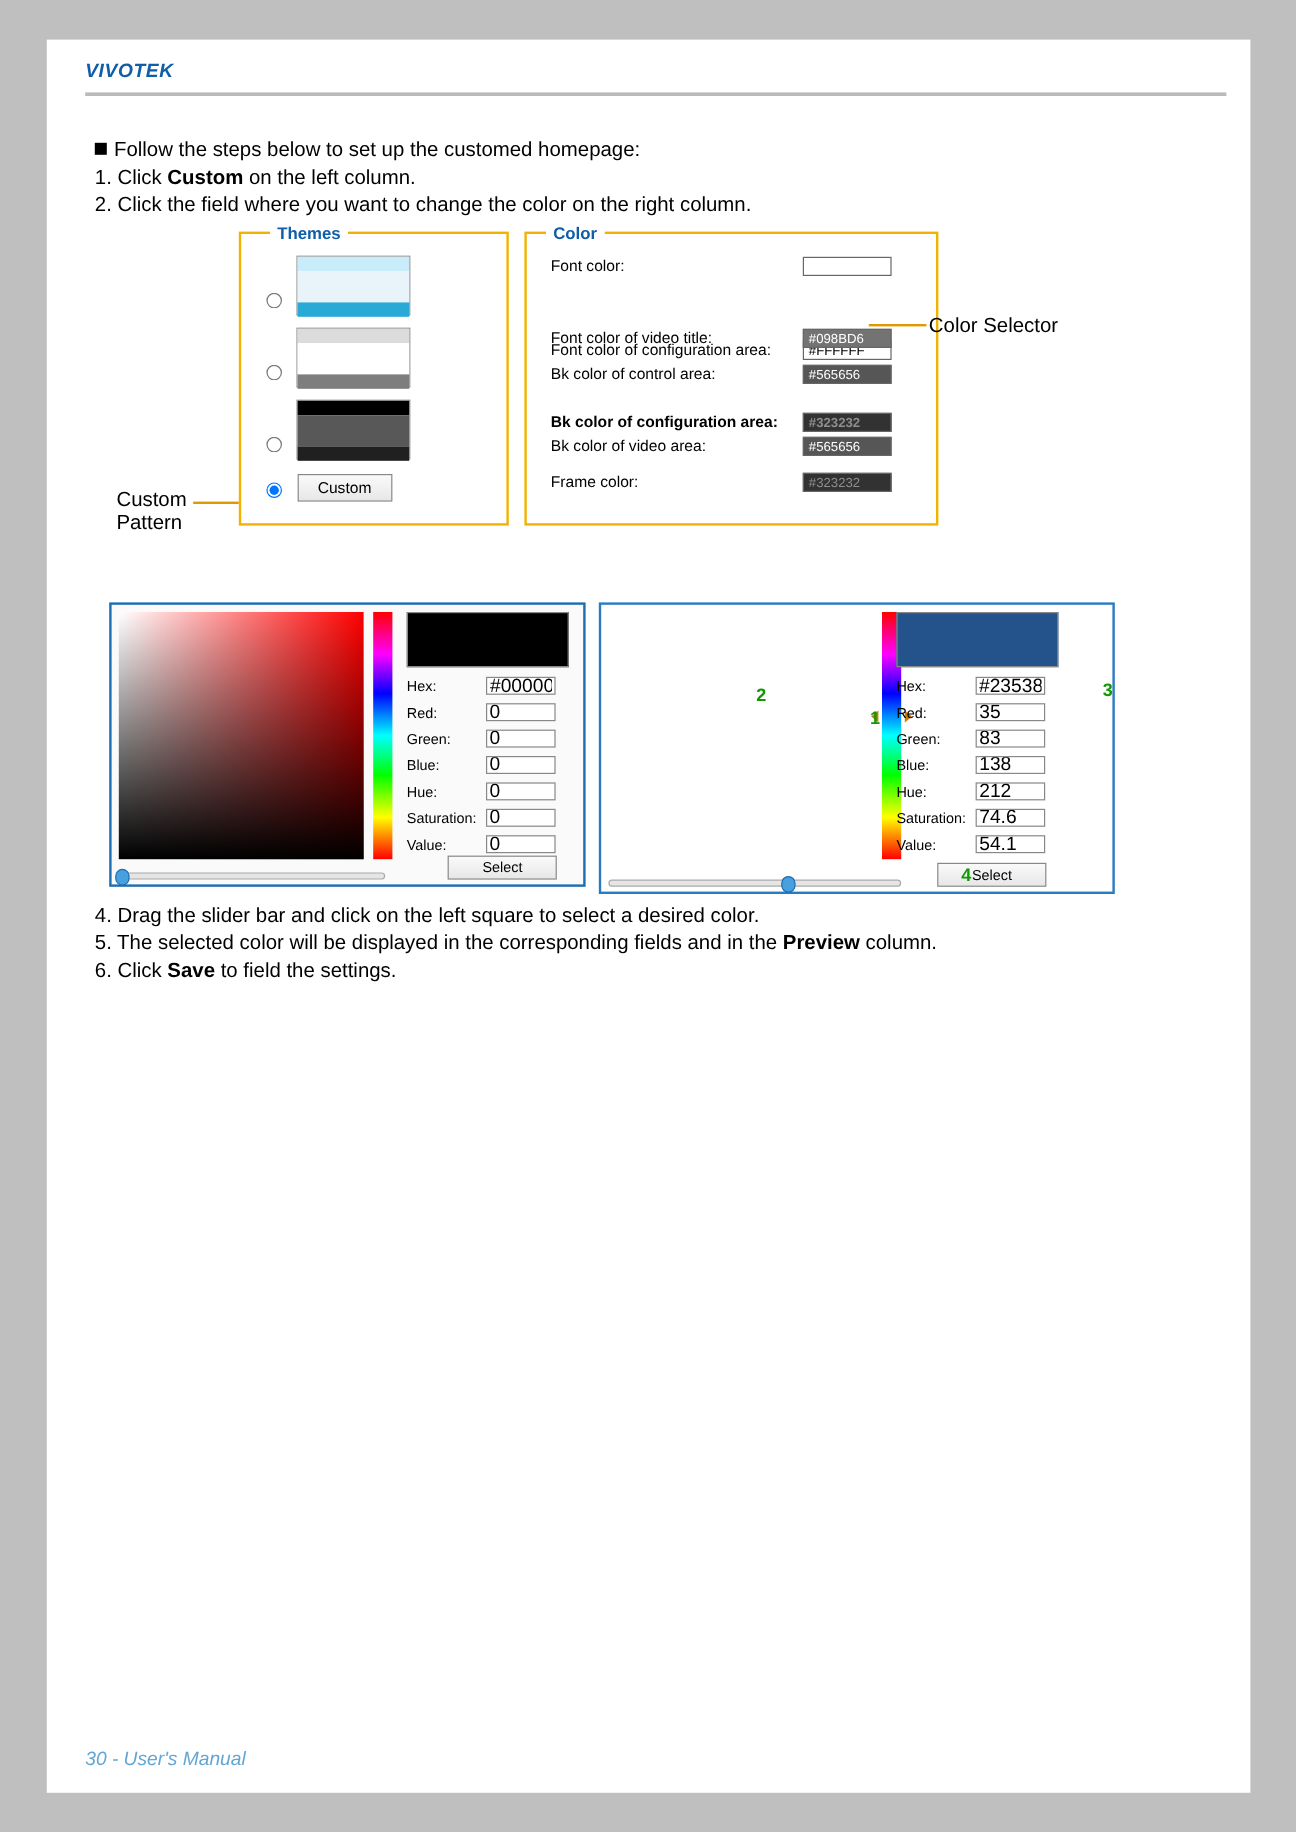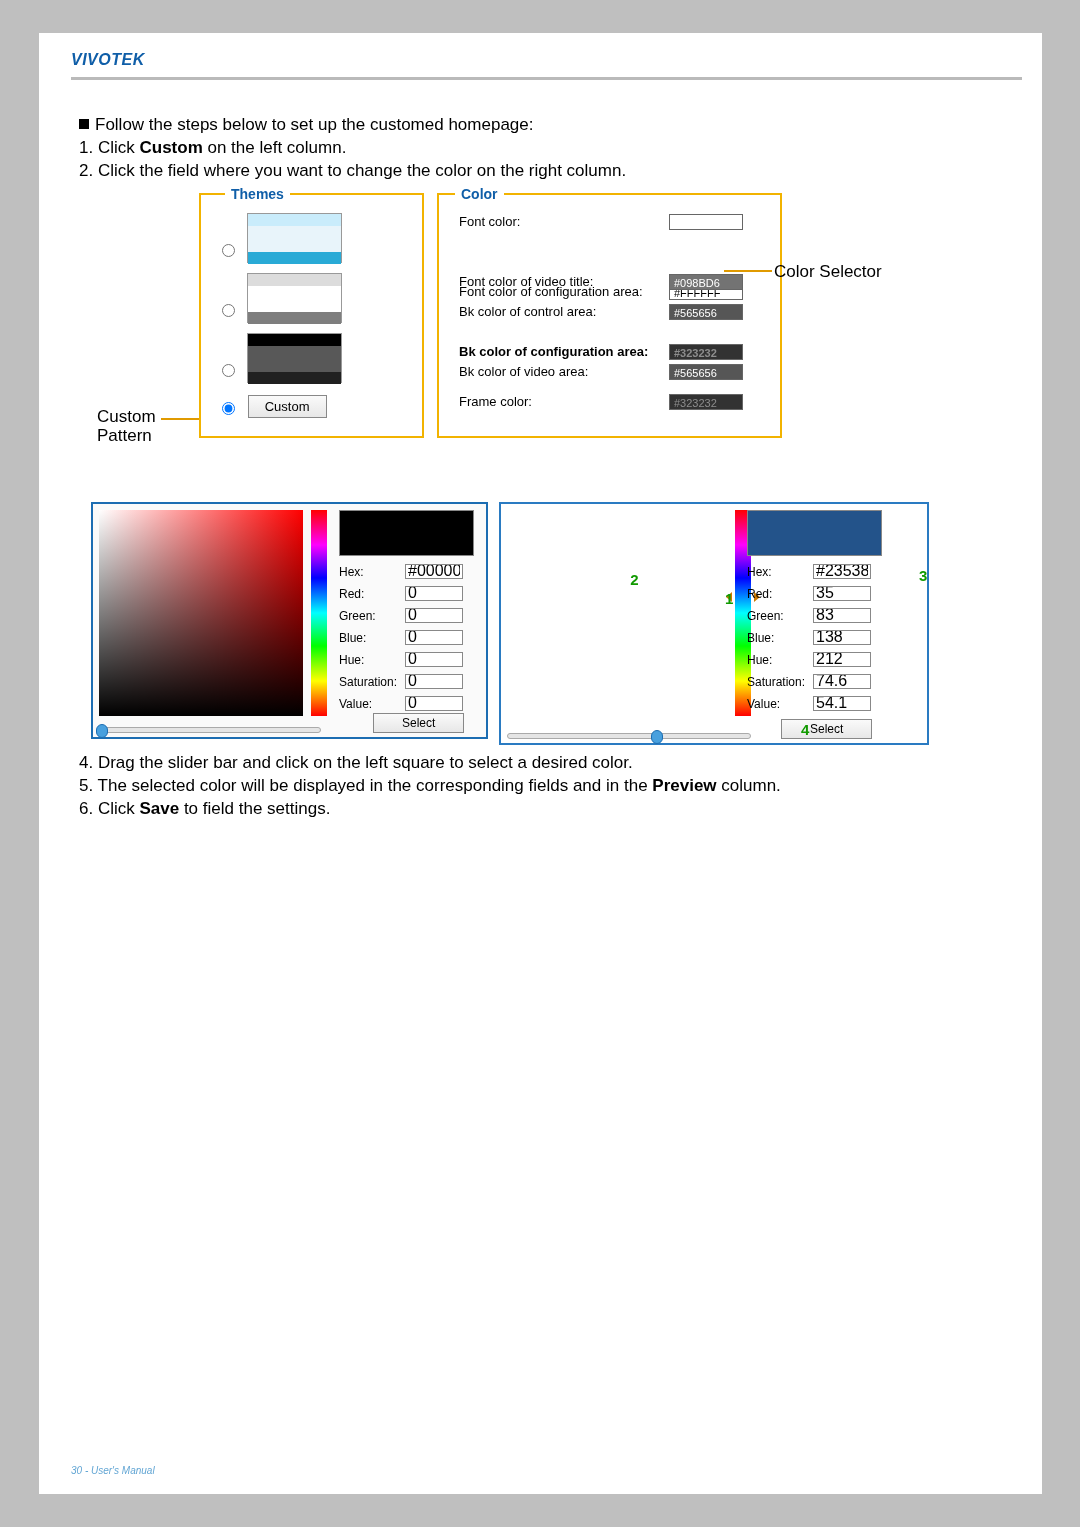--- a/index.html
+++ b/index.html
@@ -59,21 +59,21 @@
      linear-gradient(to top, #000 0%, rgba(0,0,0,0) 100%),
      linear-gradient(to right, #fff 0%, #ff0000 100%);
      width:100%; height:100%; }
   .marker { position:absolute; width:8px; height:8px; border:1px solid #fff; border-radius:50%; background:rgba(0,0,0,0); }
   .hue-ptr { position:absolute; left:-3px; width:22px; height:10px; }
   .hue-ptr:before,.hue-ptr:after{content:"";position:absolute;top:0;width:0;height:0;border-top:5px solid transparent;border-bottom:5px solid transparent;}
   .hue-ptr:before{left:-6px;border-right:6px solid #cc7a00;}
   .hue-ptr:after{right:-6px;border-left:6px solid #cc7a00;}
   .green-num { position:absolute; color:#119a00; font-weight:bold; font-size:15px; z-index:5; }
   .palB-wrap { position:absolute; left:420px; top:0; width:430px; height:243px; border:2px solid #2a7bc2; }
-  .footer { position:absolute; left:32px; bottom:18px; color:#63a6d4; font-style:italic; font-size:10px; }
+  .footer { position:absolute; left:32px; bottom:18px; color:#63a6d4; font-style:italic; font-size:16px; }
 </style>
 </head>
 <body>
 
 <div class="page">
   <div class="sheet">
     <div class="hdr">
       <div class="brand">VIVOTEK</div>
       <div class="hr"></div>
     </div>

